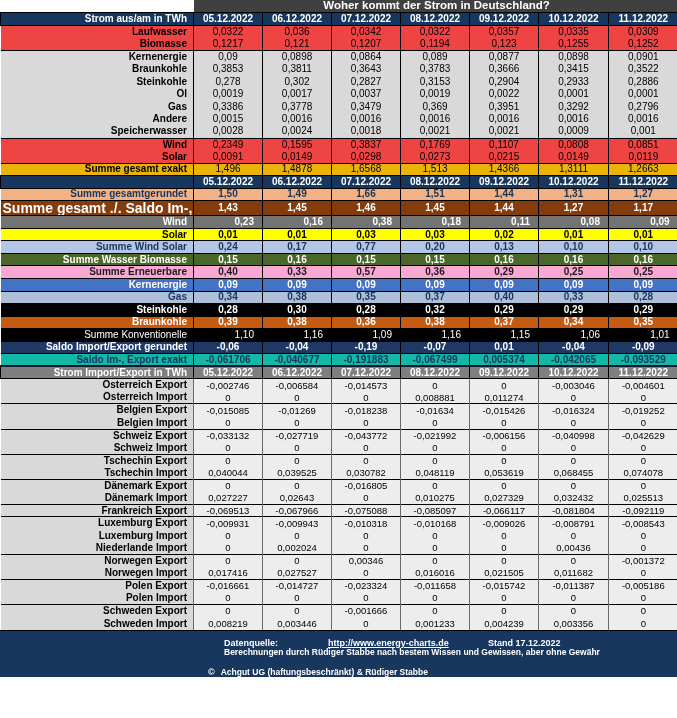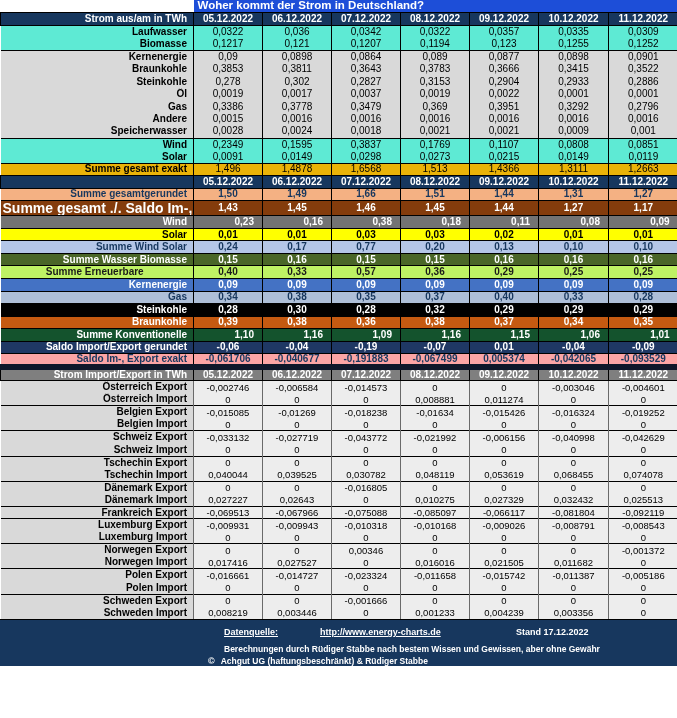--- a/index.html
+++ b/index.html
@@ -2,62 +2,62 @@
 <html><head>
 <meta charset="utf-8">
 <style>
   html,body{margin:0;padding:0;background:#fff;}
   body{width:677px;font-family:"Liberation Sans","DejaVu Sans",sans-serif;}
   #app{width:677px;height:718px;overflow:hidden;background:#fff;}
   table{border-collapse:collapse;table-layout:fixed;width:677px;}
   td{font-size:10px;line-height:1;height:12.55px;padding:0 2px;overflow:hidden;white-space:nowrap;box-sizing:border-box;}
   
   .title-left{background:#ffffff;}
-  .title-cell{background:#1d4ed8;color:#ffffff;font-weight:bold;font-size:11.5px;text-align:left;padding-left:4px;border-bottom:1px solid #000;}
+  .title-cell{background:#404040;color:#ffffff;font-weight:bold;font-size:11.5px;text-align:center;padding-left:4px;border-bottom:1px solid #000;}
   
   .hdr-navy td{background:#17375e;color:#fff;font-weight:bold;border-left:1px solid #000;border-top:1px solid #000;border-bottom:1px solid #000;text-align:center;margin-top:41px;}
-  .hdr-gray td{background:#7f7f7f;color:#fff;font-weight:bold;border-left:1px solid #000;border-top:6px solid #0f172a;border-bottom:1px solid #000;text-align:center;}
+  .hdr-gray td{background:#7f7f7f;color:#fff;font-weight:bold;border-left:1px solid #000;border-top:2px solid #0f172a;border-bottom:1px solid #000;text-align:center;}
   .hdr-label{text-align:right !important;padding-right:6px !important;}
   
   td.lbl{text-align:right;font-weight:bold;padding-right:6px;border-left:none;}
   td.val{text-align:center;border-left:1px solid #000;}
   
-  tr.green td{background:#5eead4;color:#000;}
+  tr.green td{background:#ef4444;color:#000;}
   tr.gray1 td{background:#d9d9d9;color:#000;}
   tr.peach td{background:#eab308;color:#000;border-top:1px solid #000;border-bottom:1px solid #000;}
   tr.sep-top td{border-top:1px solid #000;}
   
   tr.salmon td{background:#f4b183;color:#17375e;font-weight:bold;}
   tr.brown td{background:#843c0c;color:#fff;font-weight:bold;}
   tr.brown td.lbl{font-size:14px;}
   tr.dkgray td{background:#737373;color:#fff;font-weight:bold;}
   tr.yellow td{background:#ffff00;color:#000;font-weight:bold;}
   tr.ltblue td{background:#b4c6e7;color:#17375e;font-weight:bold;}
   tr.dkgreen td{background:#4a6628;color:#fff;font-weight:bold;margin-left:36px;}
-  tr.amber td{background:#bef264;color:#1a1a1a;font-weight:bold;text-align:center;}
+  tr.amber td{background:#f9a8d4;color:#1a1a1a;font-weight:bold;}
   tr.medblue td{background:#4472c4;color:#fff;font-weight:bold;}
   tr.gasblue td{background:#aebfd8;color:#17375e;font-weight:bold;}
   tr.black td{background:#000000;color:#fff;font-weight:bold;}
   tr.dkorange td{background:#c55a11;color:#fff;font-weight:bold;}
-  tr.red td{background:#14532d;color:#fff;font-weight:bold;}
+  tr.red td{background:#000000;color:#fff;font-weight:normal;}
   tr.navy td{background:#1f3864;color:#fff;font-weight:bold;}
-  tr.periwinkle td{background:#fca5a5;color:#17375e;font-weight:bold;}
+  tr.periwinkle td{background:#14b8a6;color:#17375e;font-weight:bold;}
   tr.summary td{border-top:1px solid #000;}
   tr.rright td.val{text-align:right;padding-right:8px;}
   
   tr.country td.lbl{background:#d9d9d9;color:#000;}
   tr.country td.val{background:#ededed;color:#000;border-left:1px solid #6a6a6a;font-weight:normal;font-size:9.5px;}
   tr.pair-top td{border-top:1px solid #000;}
   
   .footer{background:#17375e;color:#fff;height:46px;font-size:9px;font-weight:bold;position:relative;border-top:1px solid #000;}
   .footer .line1{position:absolute;left:224px;top:7px;}
-  .footer .l-src{display:inline-block;width:96px;text-decoration:underline;}
-  .footer a{color:#fff;text-decoration:underline;display:inline-block;width:196px;}
+  .footer .l-src{display:inline-block;width:104px;}
+  .footer a{color:#fff;text-decoration:underline;display:inline-block;width:160px;}
   .footer .l-stand{display:inline-block;}
-  .footer .line2{position:absolute;left:224px;top:24px;font-size:8.5px;}
+  .footer .line2{position:absolute;left:224px;top:16px;font-size:8.5px;}
   .footer .line3{position:absolute;left:208px;top:36px;font-size:8.5px;}
   .footer .copy{display:inline-block;margin-right:6px;font-size:9px;}
 </style>
 </head>
 <body>
 
 <div id="app">
   <table>
     <colgroup>
       <col style="width:193px">
@@ -487,20 +487,30 @@
         <tr class="country">
           <td class="lbl">Luxemburg Import</td>
           <td class="val">0</td>
           <td class="val">0</td>
           <td class="val">0</td>
           <td class="val">0</td>
           <td class="val">0</td>
           <td class="val">0</td>
           <td class="val">0</td>
         </tr>
+        <tr class="country">
+          <td class="lbl">Niederlande Import</td>
+          <td class="val">0</td>
+          <td class="val">0,002024</td>
+          <td class="val">0</td>
+          <td class="val">0</td>
+          <td class="val">0</td>
+          <td class="val">0,00436</td>
+          <td class="val">0</td>
+        </tr>
         <tr class="country pair-top">
           <td class="lbl">Norwegen Export</td>
           <td class="val">0</td>
           <td class="val">0</td>
           <td class="val">0,00346</td>
           <td class="val">0</td>
           <td class="val">0</td>
           <td class="val">0</td>
           <td class="val">-0,001372</td>
         </tr>

